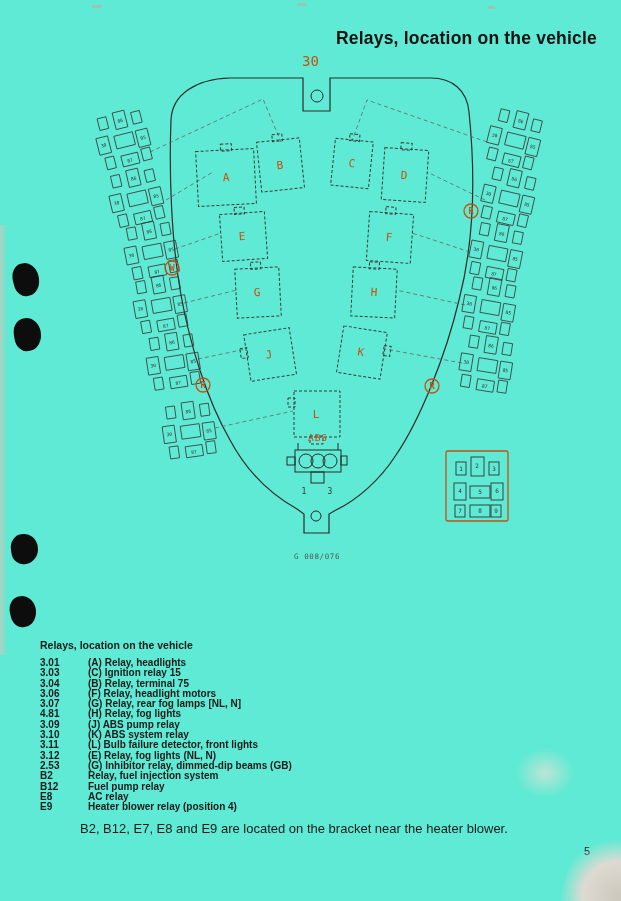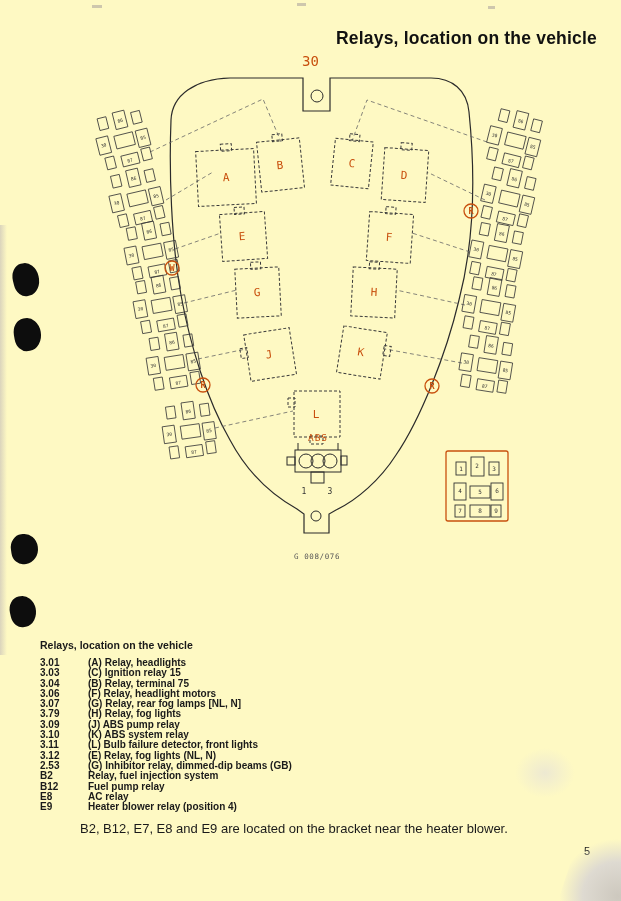--- a/index.html
+++ b/index.html
@@ -1,17 +1,17 @@
 <!DOCTYPE html>
 <html><head>
 <meta charset="utf-8">
 <style>
   html,body{margin:0;padding:0;}
   body{width:621px;height:901px;overflow:hidden;background:#ffffff;}
-  .page{position:relative;width:621px;height:901px;background:#fef9c3;font-family:"Liberation Sans",sans-serif;color:#1a1a1a;}
+  .page{position:relative;width:621px;height:901px;background:#5eead4;font-family:"Liberation Sans",sans-serif;color:#1a1a1a;}
 
   
   .title{position:absolute;top:28px;left:0;width:597px;text-align:right;font-size:17.5px;font-weight:bold;letter-spacing:.2px;color:#111;}
   .section-num{position:absolute;top:53px;left:302px;font-size:14px;color:#c8500e;font-family:"DejaVu Sans Mono",monospace;}
 
   
   svg.diagram{position:absolute;left:0;top:0;width:621px;height:640px;}
   svg.diagram .outline{fill:none;stroke:#2b2b2b;stroke-width:1.2;}
   svg.diagram .hole{fill:none;stroke:#2b2b2b;stroke-width:1;}
   svg.diagram .relaybox rect{fill:none;stroke:#3a3a3a;stroke-width:1;stroke-dasharray:3,2;}
@@ -394,21 +394,21 @@
           <span class="code">3.06</span>
           <span class="desc">(F) Relay, headlight motors</span>
         </div>
 
         <div class="legend-row">
           <span class="code">3.07</span>
           <span class="desc">(G) Relay, rear fog lamps [NL, N]</span>
         </div>
 
         <div class="legend-row">
-          <span class="code">3.79</span>
+          <span class="code">4.81</span>
           <span class="desc">(H) Relay, fog lights</span>
         </div>
 
         <div class="legend-row">
           <span class="code">3.09</span>
           <span class="desc">(J) ABS pump relay</span>
         </div>
 
         <div class="legend-row">
           <span class="code">3.10</span>

